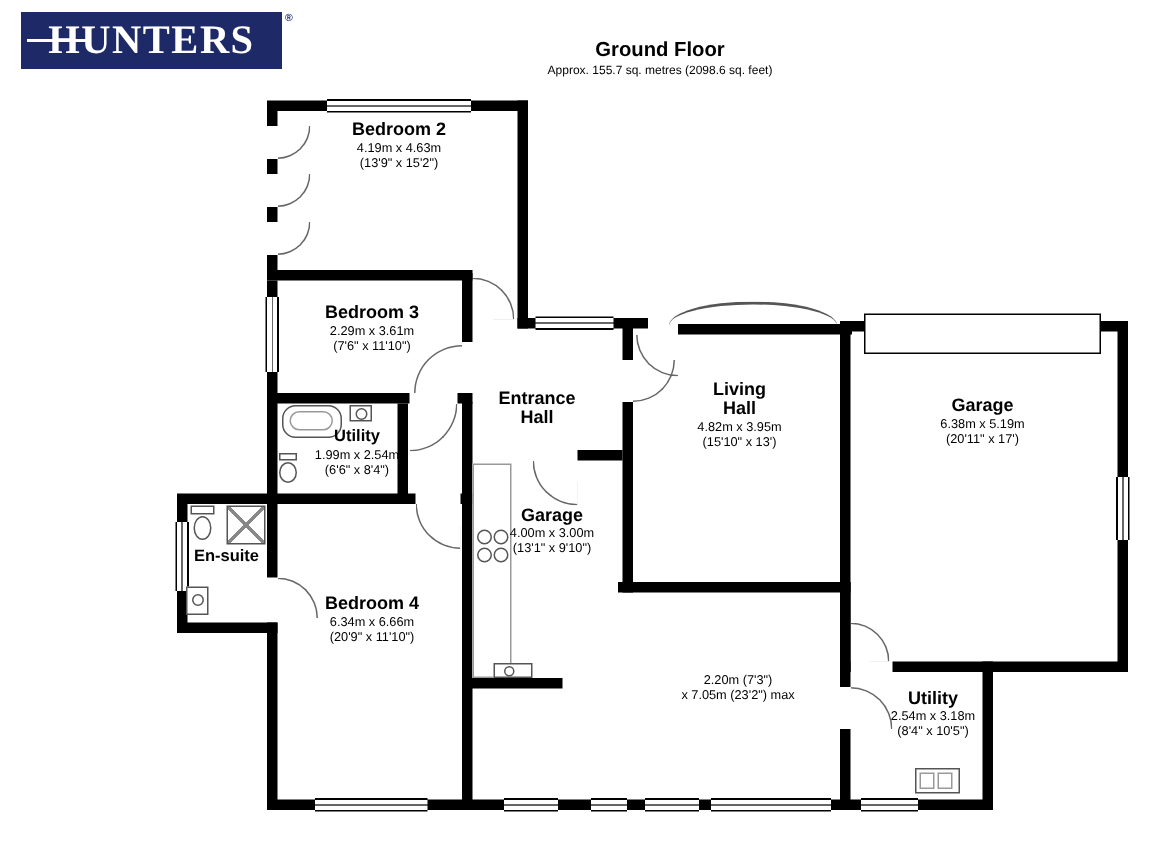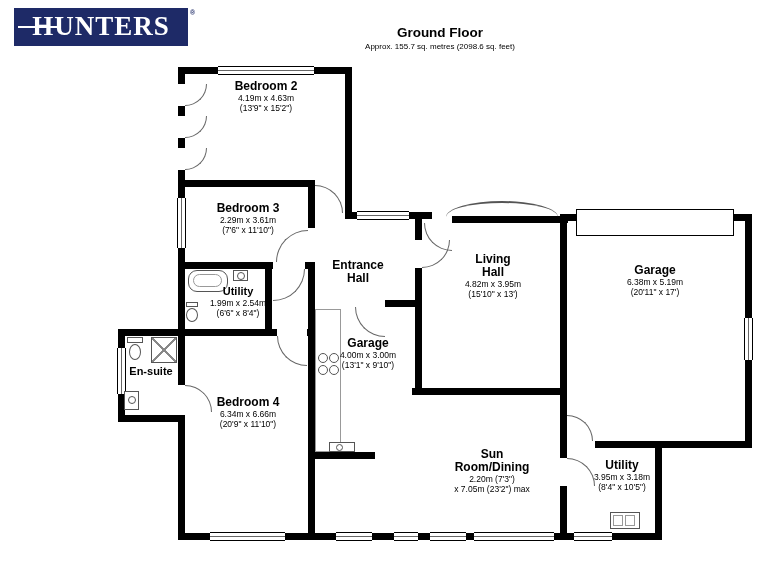--- a/index.html
+++ b/index.html
@@ -174,24 +174,23 @@
       <div class="rname nw46">Living Hall</div>
       <div class="rdim">4.82m x 3.95m</div>
       <div class="rdim">(15'10" x 13')</div>
     </div>
     <div class="rlabel" style="left:600px;top:264px;width:110px">
       <div class="rname">Garage</div>
       <div class="rdim">6.38m x 5.19m</div>
       <div class="rdim">(20'11" x 17')</div>
     </div>
     <div class="rlabel" style="left:446px;top:448px;width:92px">
-      <div class="rname nw82">Sun Room/Dining</div>
       <div class="rdim">2.20m (7'3")</div>
       <div class="rdim">x 7.05m (23'2") max</div>
     </div>
     <div class="rlabel" style="left:577px;top:459px;width:90px">
       <div class="rname">Utility</div>
-      <div class="rdim">3.95m x 3.18m</div>
+      <div class="rdim">2.54m x 3.18m</div>
       <div class="rdim">(8'4" x 10'5")</div>
     </div>
   </div>
 
 </div>
 
 </body></html>

